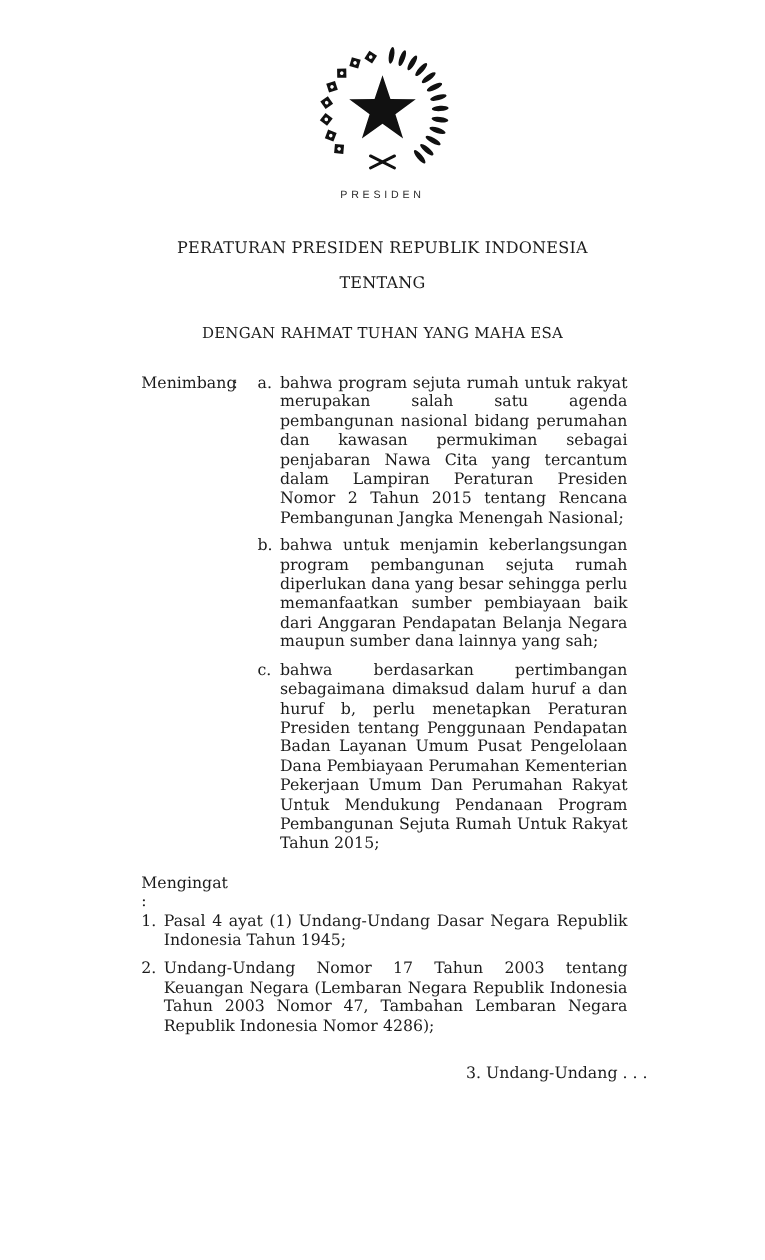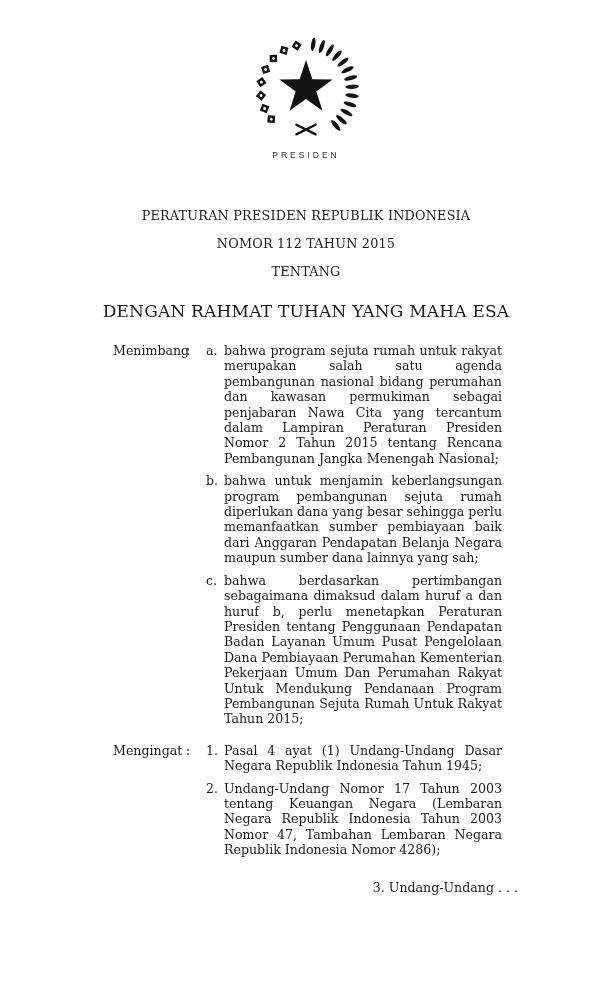--- a/index.html
+++ b/index.html
@@ -22,44 +22,44 @@
     margin-top: 2px;
     text-align: center;
     font-family: "Liberation Sans", sans-serif;
     font-size: 8.5px;
     color: #2a2a2a;
     line-height: 11px;
   }
   .org-line1 { letter-spacing: 3px; }
   .org-line2 { letter-spacing: 2.2px; }
   .title-block {
-    margin-top: 47px;
+    margin-top: 30px;
     text-align: center;
     font-size: 12.8px;
     letter-spacing: 0.2px;
   }
   .title-line { line-height: 15px; margin-bottom: 13px; }
   .subject {
     margin: 13px auto 0 auto;
     width: 508px;
     text-align: center;
     font-size: 12.5px;
     line-height: 27.4px;
     letter-spacing: 0.2px;
   }
-  .invocation { margin-top: 25px; text-align: center; font-size: 17px; line-height: 15px; }
+  .invocation { margin-top: 25px; text-align: center; font-size: 12px; line-height: 15px; }
   .authority  { margin-top: 13px; text-align: center; font-size: 12.8px; line-height: 15px; }
   .section {
     display: flex;
     margin: 0 72px 0 75px;
     font-size: 12.6px;
     line-height: 15.4px;
   }
   .section-menimbang { margin-top: 24px; }
-  .section-mengingat { margin-top: 16px; }
+  .section-mengingat { margin-top: 16px; flex-direction: column; }
   .section-label { width: 73px; flex: none; }
   .section-colon { width: 20px; flex: none; }
   .section-items { flex: 1; }
   .item { display: flex; margin-bottom: 7px; }
   .item:last-child { margin-bottom: 0; }
   .item-marker { width: 18px; flex: none; }
   .item-text { flex: 1; text-align: justify; text-justify: inter-word; }
   .catchword {
     margin-top: 22px;
     padding-right: 56px;
@@ -113,21 +113,20 @@
 
       <path d="M60 102 L80 92 M80 102 L60 92" stroke="#111" stroke-width="2.4" stroke-linecap="round"></path>
     </svg>
     <div class="org-lines">
       <div class="org-line1">PRESIDEN</div>
     </div>
   </div>
 
   <div class="title-block">
     <div class="title-line">PERATURAN PRESIDEN REPUBLIK INDONESIA</div>
-    <div class="title-line">NOMOR 112 TAHUN 2015</div>
     <div class="title-line">TENTANG</div>
     <div class="invocation">DENGAN RAHMAT TUHAN YANG MAHA ESA</div>
   </div>
 
   <div class="section section-menimbang">
     <div class="section-label">Menimbang</div>
     <div class="section-colon">:</div>
     <div class="section-items">
       <div class="item">
         <div class="item-marker">a.</div>

